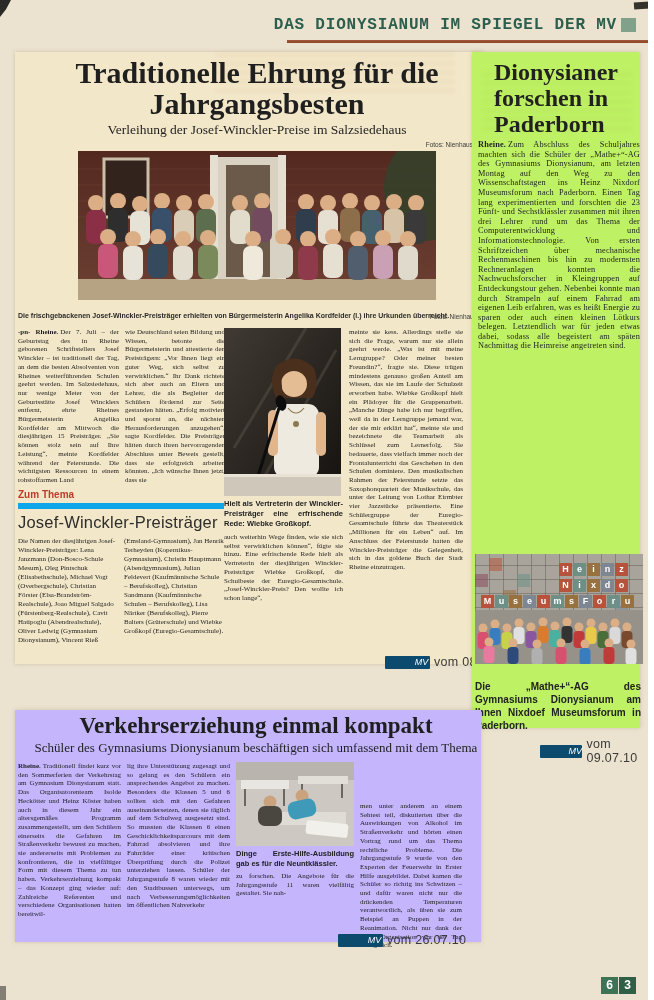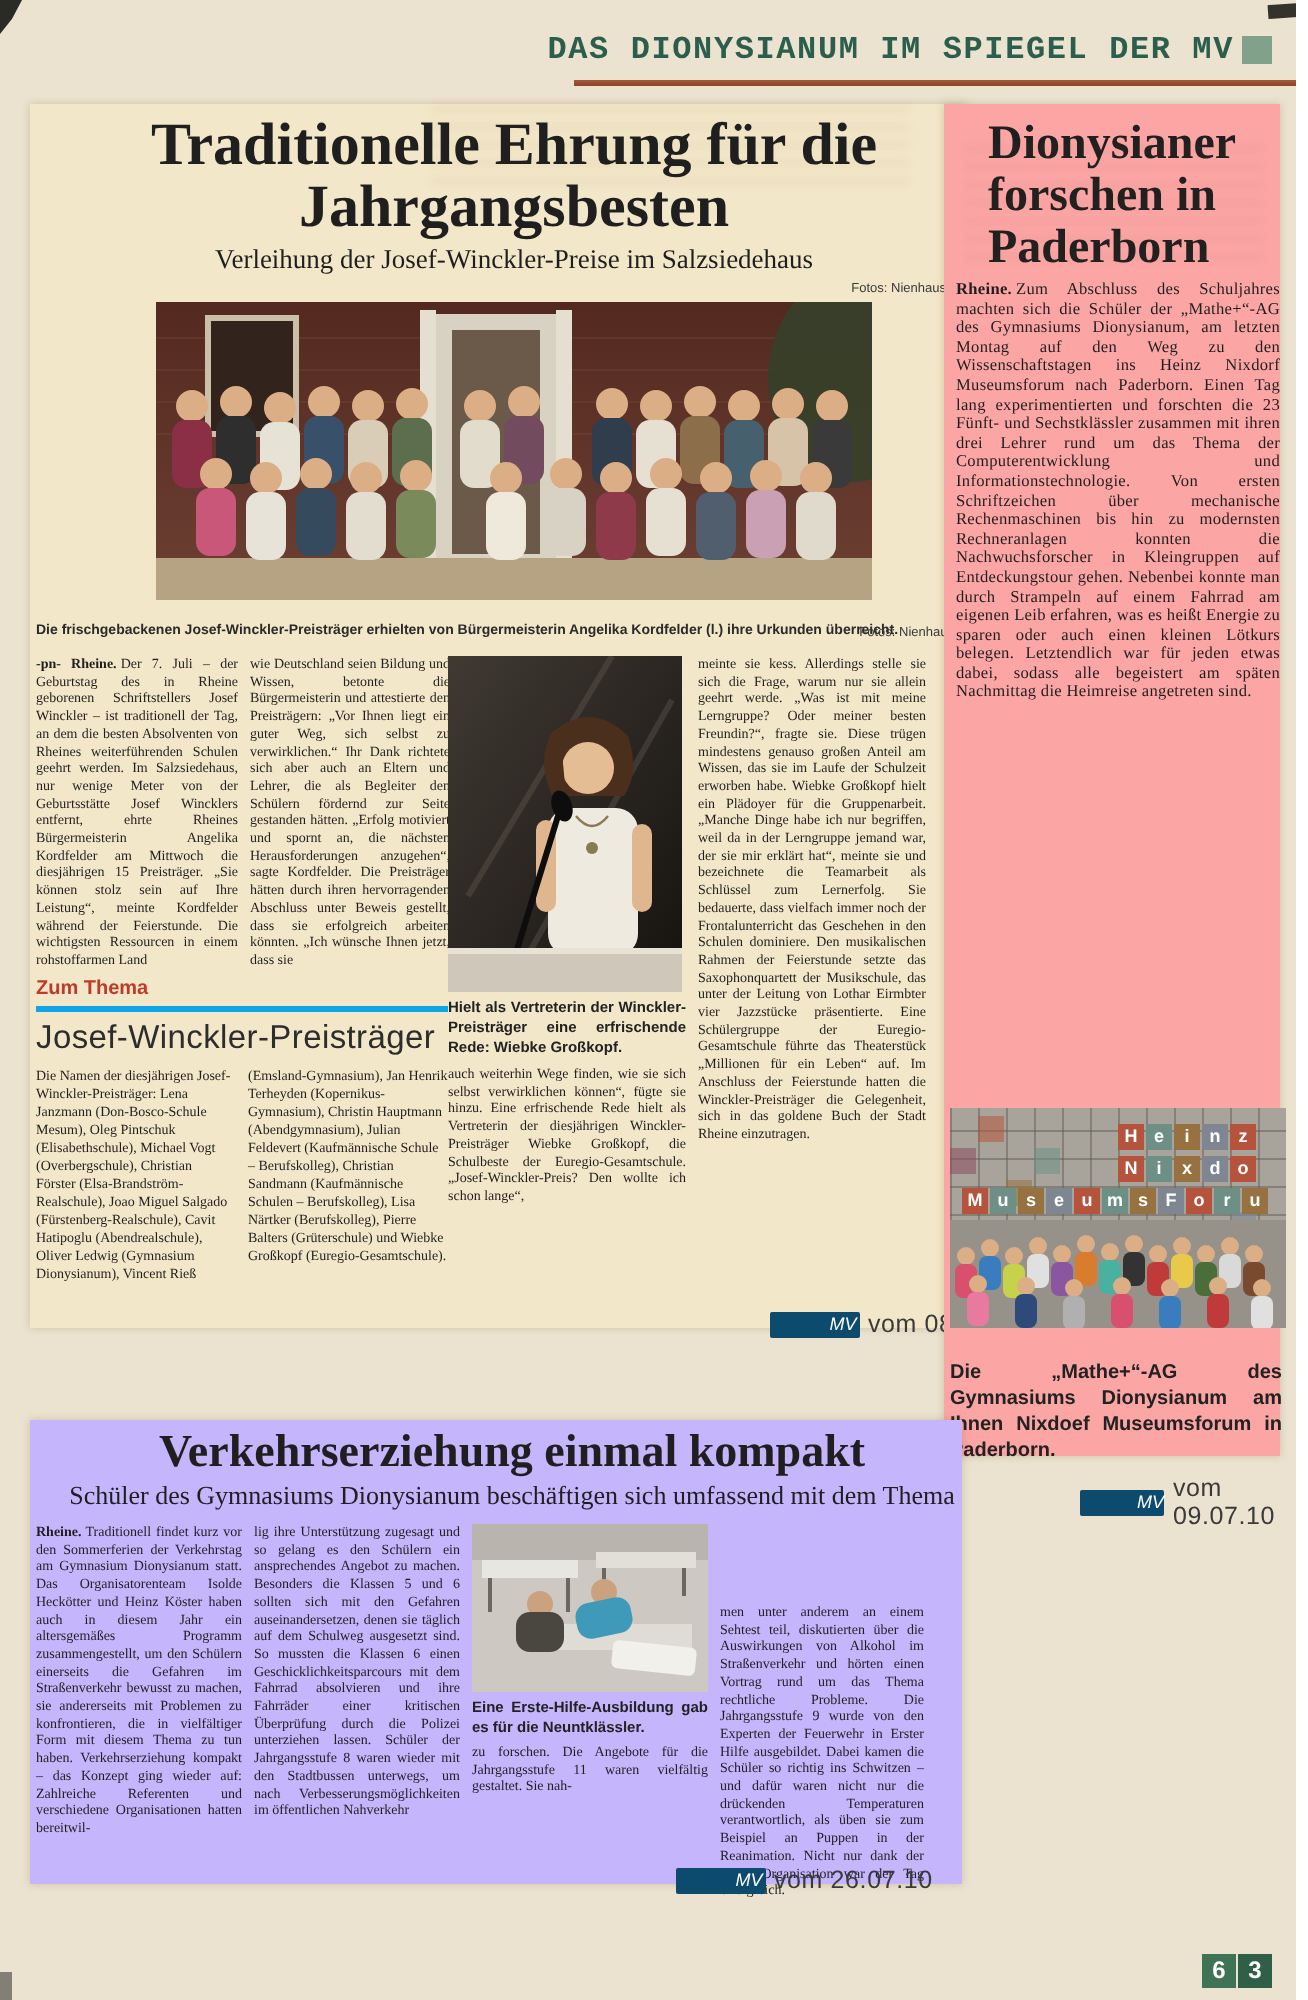--- a/index.html
+++ b/index.html
@@ -14,21 +14,21 @@
   
   .mv-header{position:absolute;left:0;top:16px;width:648px;}
   .mv-header-title{position:absolute;right:31px;top:0;font-family:Liberation Mono, monospace;
      font-weight:bold;font-size:16px;letter-spacing:.8px;color:#2c5e4d;}
   .mv-header-square{position:absolute;right:12px;top:2px;width:15px;height:14px;background:#81a18a;}
   .mv-header-rule{position:absolute;left:287px;top:24px;width:361px;height:3px;background:linear-gradient(#a3583a,#8c4527);}
 
   
   .clip{position:absolute;background:#f2e7c8;box-shadow:0 0 4px rgba(120,90,40,.25);padding-left:16px;}
   .main-clip{left:15px;top:52px;width:452px;height:612px;}
-  .right-clip{left:472px;top:52px;width:152px;height:676px;background:#fca5a5;}
+  .right-clip{left:472px;top:52px;width:152px;height:676px;background:#bef264;}
   .bottom-clip{left:15px;top:710px;width:450px;height:232px;background:#c4b5fd;}
 
   .ghost{position:absolute;background:repeating-linear-gradient(0deg,transparent 0 6px,#8a6a3a 6px 9px);
          opacity:.08;filter:blur(2px);pointer-events:none;}
 
   
   .headline-main{position:relative;margin:6px 8px 0;text-align:center;font-weight:bold;font-size:30px;line-height:1.02;}
   .subhead-main{margin:3px 0 0;text-align:center;font-size:13.5px;}
   .photo-credit-top{position:absolute;right:10px;top:89px;font-family:"Liberation Sans",sans-serif;font-size:6.5px;color:#3a3a3a;}
   .group-photo{position:absolute;left:63px;top:99px;width:358px;height:149px;background:#58302a;}
@@ -41,21 +41,21 @@
   .col-1{left:3px;width:101px;}
   .col-2{left:110px;width:100px;}
   .col-3{left:209px;width:119px;}
   .col-4{left:334px;width:114px;}
   .lead{margin-right:2px;}
   .speaker-photo{width:117px;height:168px;background:#2b2620;}
   .caption-speaker{margin:3px 0 4px;font-family:"Liberation Sans",sans-serif;font-weight:bold;font-size:7.5px;line-height:10px;text-align:justify;color:#222;}
 
   
   .zum-thema{position:absolute;left:3px;top:432px;width:206px;}
-  .zt-kicker-row{border-bottom:3px solid #0ea5e9;padding-bottom:1px;}
+  .zt-kicker-row{border-bottom:6px solid #0ea5e9;padding-bottom:1px;}
   .zt-kicker{font-family:"Liberation Sans",sans-serif;font-weight:bold;font-size:10px;color:#bf3a2b;}
   .zt-title{margin:4px 0 5px;font-family:"Liberation Sans",sans-serif;font-weight:400;font-size:16.5px;letter-spacing:.2px;color:#2d2d2d;}
   .zt-cols{position:relative;}
   .zt-col{position:absolute;top:0;font-size:7px;line-height:9px;text-align:left;}
   .zt-a{left:0;width:99px;}
   .zt-b{left:106px;width:100px;}
 
   
   .stamp{position:absolute;display:flex;align-items:center;gap:4px;font-family:"Liberation Sans",sans-serif;}
   .mv-box{display:inline-block;background:#0c4a6e;color:#fff;font-weight:normal;font-style:italic;
@@ -327,21 +327,21 @@
             <line x1="66" y1="22" x2="66" y2="36" stroke="#6b6862" stroke-width="2"></line>
             <line x1="106" y1="22" x2="106" y2="36" stroke="#6b6862" stroke-width="2"></line>
             <rect x="36" y="50" width="74" height="13" fill="#dfdcd5"></rect>
             <circle cx="34" cy="40" r="6.5" fill="#caa27e"></circle>
             <rect x="22" y="44" width="24" height="20" rx="7" fill="#4a4640"></rect>
             <circle cx="66" cy="34" r="6.5" fill="#caa27e"></circle>
             <rect x="52" y="38" width="28" height="18" rx="7" fill="#3e9ab8" transform="rotate(-12 66 47)"></rect>
             <rect x="70" y="60" width="42" height="14" rx="3" fill="#f2f0ea" transform="rotate(6 91 67)"></rect>
           </svg>
         </div>
-        <p class="caption-firstaid">Eine Erste-Hilfe-Ausbildung gab es für die Neuntklässler.</p>
+        <p class="caption-firstaid">Dinge Erste-Hilfe-Ausbildung gab es für die Neuntklässler.</p>
         <span>zu forschen. Die Angebote für die Jahrgangsstufe 11 waren vielfältig gestaltet. Sie nah-</span>
       </div>
       <div class="bcol bcol-4">
         <span>men unter anderem an einem Sehtest teil, diskutierten über die Auswirkungen von Alkohol im Straßenverkehr und hörten einen Vortrag rund um das Thema rechtliche Probleme. Die Jahrgangsstufe 9 wurde von den Experten der Feuerwehr in Erster Hilfe ausgebildet. Dabei kamen die Schüler so richtig ins Schwitzen – und dafür waren nicht nur die drückenden Temperaturen verantwortlich, als üben sie zum Beispiel an Puppen in der Reanimation. Nicht nur dank der guten Organisation war der Tag erfolgreich.</span>
       </div>
     </div>
   </section>
 
   <div class="stamp stamp-3">
     <span class="mv-box">MV</span>

